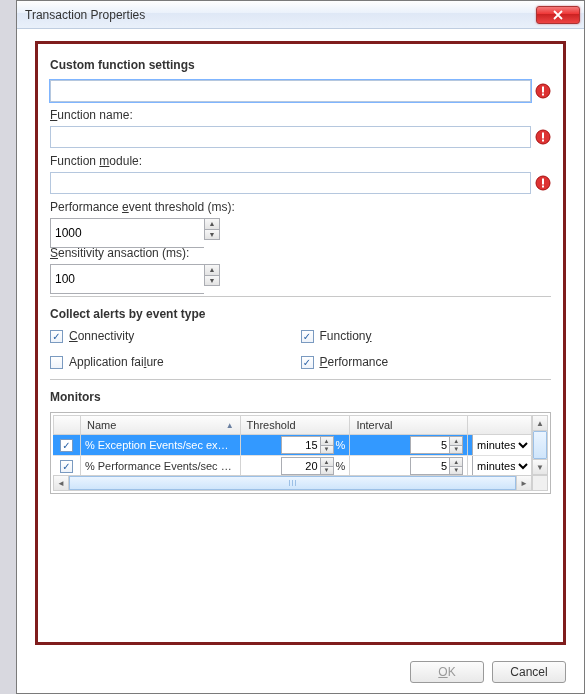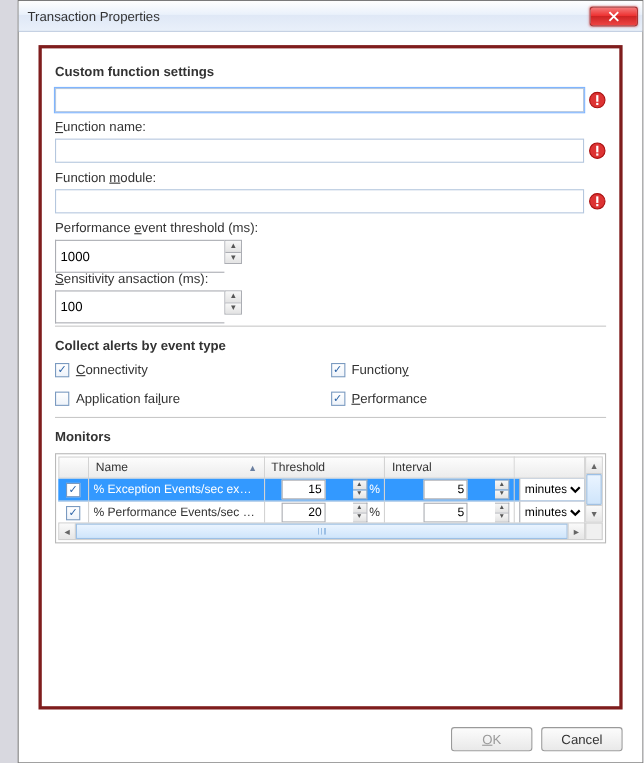--- a/index.html
+++ b/index.html
@@ -33,21 +33,21 @@
   .monitors-box { border:1px solid #b9b9b9; margin-top:6px; height:82px; position:relative; }
   .mon-table { position:absolute; top:2px; left:2px; right:18px; }
   .mon-header { display:flex; height:20px; }
   .mon-header .col { background:linear-gradient(#fdfdfd,#ececec); border:1px solid #d3d3d3; border-left:none; display:flex; align-items:center; padding:0 6px; font-size:11px; color:#333; position:relative; }
   .mon-header .col:first-child { border-left:1px solid #d3d3d3; }
   .sort-tri { margin-left:auto; font-size:8px; color:#6a7fa0; }
   .mon-row { display:flex; height:21px; border-bottom:1px solid #e0e0e0; }
   .mon-row.selected { background:#3399ff; color:#fff; }
   .mon-row .cell { border-right:1px solid #d3d3d3; display:flex; align-items:center; padding:0 4px; font-size:11px; overflow:hidden; white-space:nowrap; }
   .mon-row .cell.cb-cell { justify-content:center; padding:0; }
-  .mon-row .cell .mini-spin { margin-left:auto; display:flex; align-items:center;gap:25px; }
+  .mon-row .cell .mini-spin { margin-left:auto; display:flex; align-items:center; }
   .mini-spin input { width:40px; height:18px; border:1px solid #abadb3; text-align:right; font-size:11px; padding-right:2px; }
   .mini-spin .ar { width:13px; height:18px; display:flex; flex-direction:column; border:1px solid #abadb3; border-left:none; }
   .mini-spin .ar div { flex:1; background:linear-gradient(#f7f7f7,#e3e3e3); font-size:6px; color:#555; display:flex; align-items:center; justify-content:center; cursor:pointer; }
   .mini-spin .ar div:first-child { border-bottom:1px solid #abadb3; }
   .unit-select { height:22px; border:1px solid #abadb3; background:#fff; font-size:11px; width:60px; }
   .pct { margin-left:2px; }
   .vscroll { position:absolute; right:2px; top:2px; bottom:18px; width:16px; background:#f0f0f0; border:1px solid #d0d0d0; }
   .vscroll .btn { height:15px; background:linear-gradient(#fafafa,#e6e6e6); border-bottom:1px solid #d0d0d0; font-size:8px; color:#666; display:flex; align-items:center; justify-content:center; cursor:pointer; }
   .vscroll .btn.bot { position:absolute; bottom:0; left:0; right:0; border-top:1px solid #d0d0d0; border-bottom:none; }
   .vscroll .thumb { position:absolute; top:15px; left:0; right:0; height:28px; background:linear-gradient(#eaf4ff,#cfe5fb); border:1px solid #9cc0e6; border-radius:1px; }

